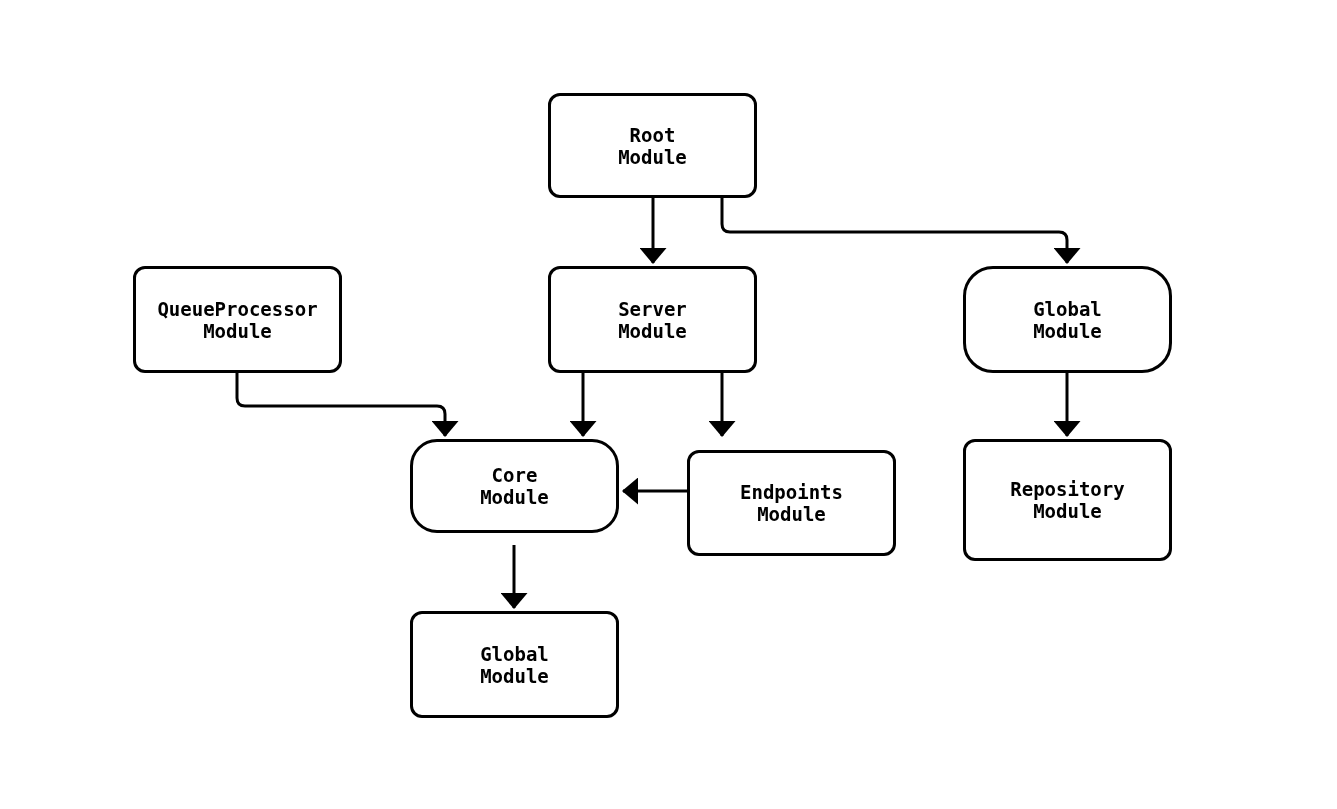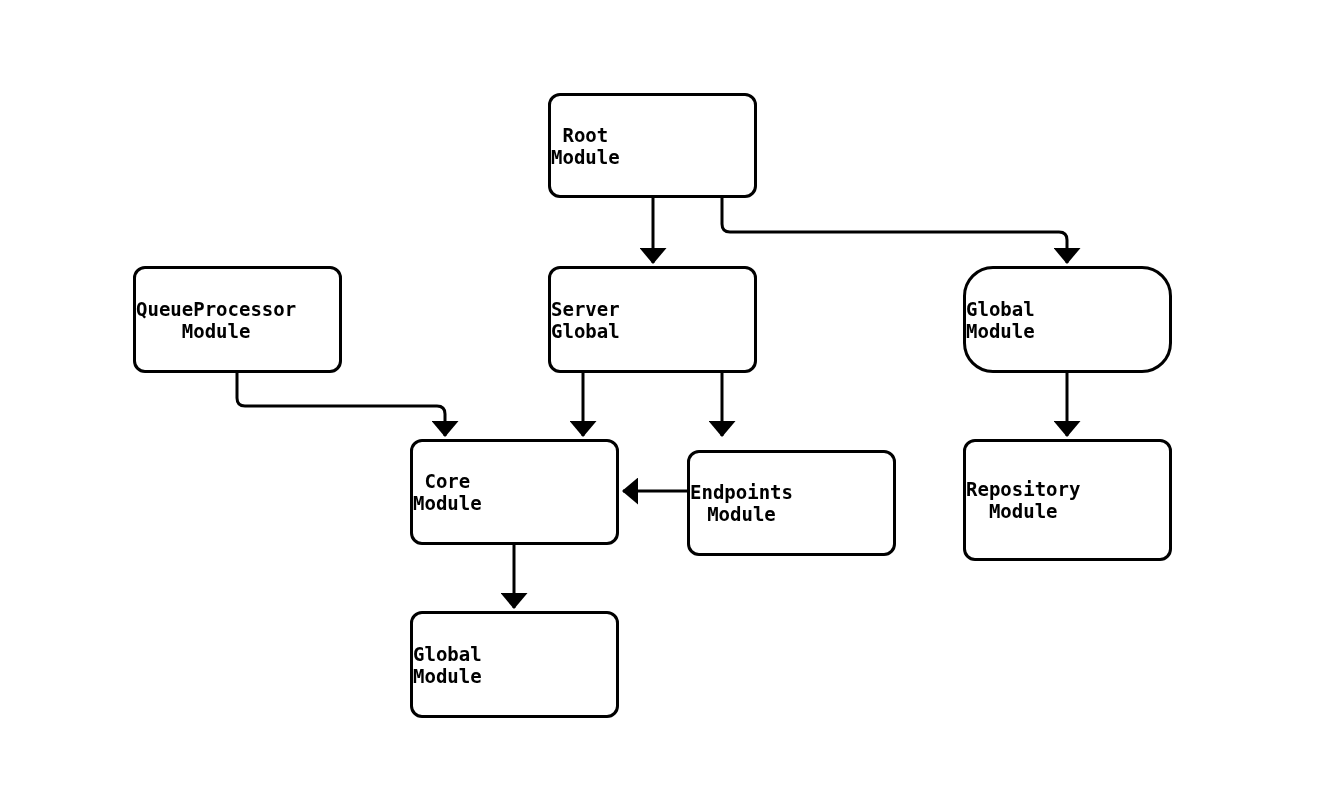--- a/index.html
+++ b/index.html
@@ -26,35 +26,35 @@
   .node {
     position: absolute;
     width: 209px;
     height: 107px;
     box-sizing: border-box;
     background: #ffffff;
     border: 3px solid #000000;
     border-radius: 12px;
     display: flex;
     align-items: center;
-    justify-content: flex-start;
+    justify-content: center;
   }
   .node .label {
     white-space: pre;
     text-align: center;
     font-size: 19px;
     line-height: 22px;
     font-weight: bold;
     color: #000000;
   }
   .n-root           { left: 548px; top: 93px;  height: 105px; }
   .n-queueprocessor { left: 133px; top: 266px; }
   .n-server         { left: 548px; top: 266px; }
   .n-global         { left: 963px; top: 266px; border-radius: 30px; }
-  .n-core           { left: 410px; top: 439px; height: 106px; }
+  .n-core           { left: 410px; top: 439px; height: 94px; border-radius: 27px; }
   .n-endpoints      { left: 687px; top: 439px; height: 106px; margin-top: 11px; }
   .n-repository     { left: 963px; top: 439px; height: 122px; }
   .n-queue          { left: 410px; top: 611px; }
   .edge {
     fill: none;
     stroke: #000000;
     stroke-width: 3px;
   }
 </style>
 </head>
@@ -81,21 +81,21 @@
   <div class="node n-root">
     <span class="label">Root
 Module</span>
   </div>
   <div class="node n-queueprocessor">
     <span class="label">QueueProcessor
 Module</span>
   </div>
   <div class="node n-server">
     <span class="label">Server
-Global</span>
+Module</span>
   </div>
   <div class="node n-global">
     <span class="label">Global
 Module</span>
   </div>
   <div class="node n-core">
     <span class="label">Core
 Module</span>
   </div>
   <div class="node n-endpoints">

